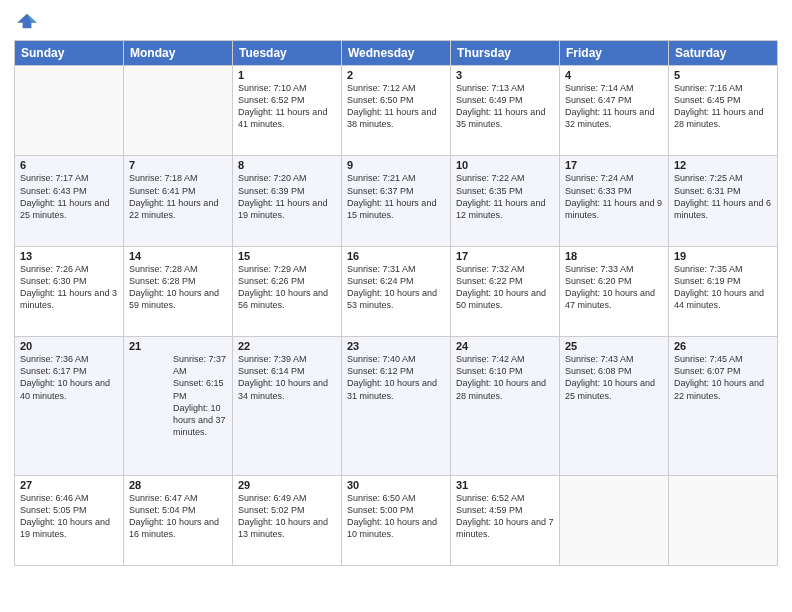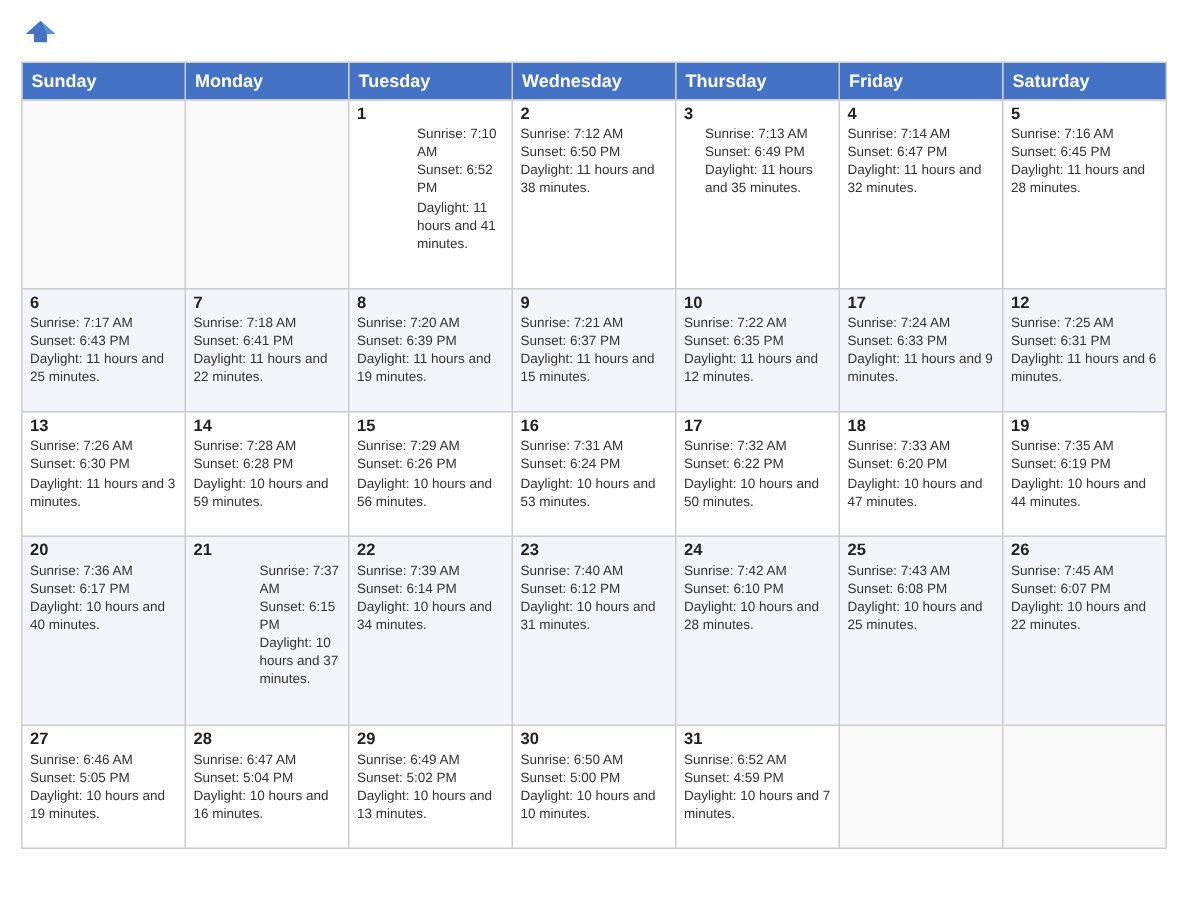--- a/index.html
+++ b/index.html
@@ -127,33 +127,33 @@
           <th>Friday</th>
           <th>Saturday</th>
         </tr>
     </thead>
     <tbody id="calendar-body">
         <tr>
           <td class="empty"></td>
           <td class="empty"></td>
           <td>
             <span class="day-num">1</span>
-            <div class="day-info" style="white-space: pre-line; margin-left: 40px;">Sunrise: 7:10 AM
+            <div class="day-info" style="white-space: pre-line;">Sunrise: 7:10 AM
 Sunset: 6:52 PM
 Daylight: 11 hours and 41 minutes.</div>
           </td>
           <td>
             <span class="day-num">2</span>
             <div class="day-info" style="white-space: pre-line;">Sunrise: 7:12 AM
 Sunset: 6:50 PM
 Daylight: 11 hours and 38 minutes.</div>
           </td>
           <td>
             <span class="day-num">3</span>
-            <div class="day-info" style="white-space: pre-line; margin-left: 14px;">Sunrise: 7:13 AM
+            <div class="day-info" style="white-space: pre-line;">Sunrise: 7:13 AM
 Sunset: 6:49 PM
 Daylight: 11 hours and 35 minutes.</div>
           </td>
           <td>
             <span class="day-num">4</span>
             <div class="day-info" style="white-space: pre-line;">Sunrise: 7:14 AM
 Sunset: 6:47 PM
 Daylight: 11 hours and 32 minutes.</div>
           </td>
           <td>

